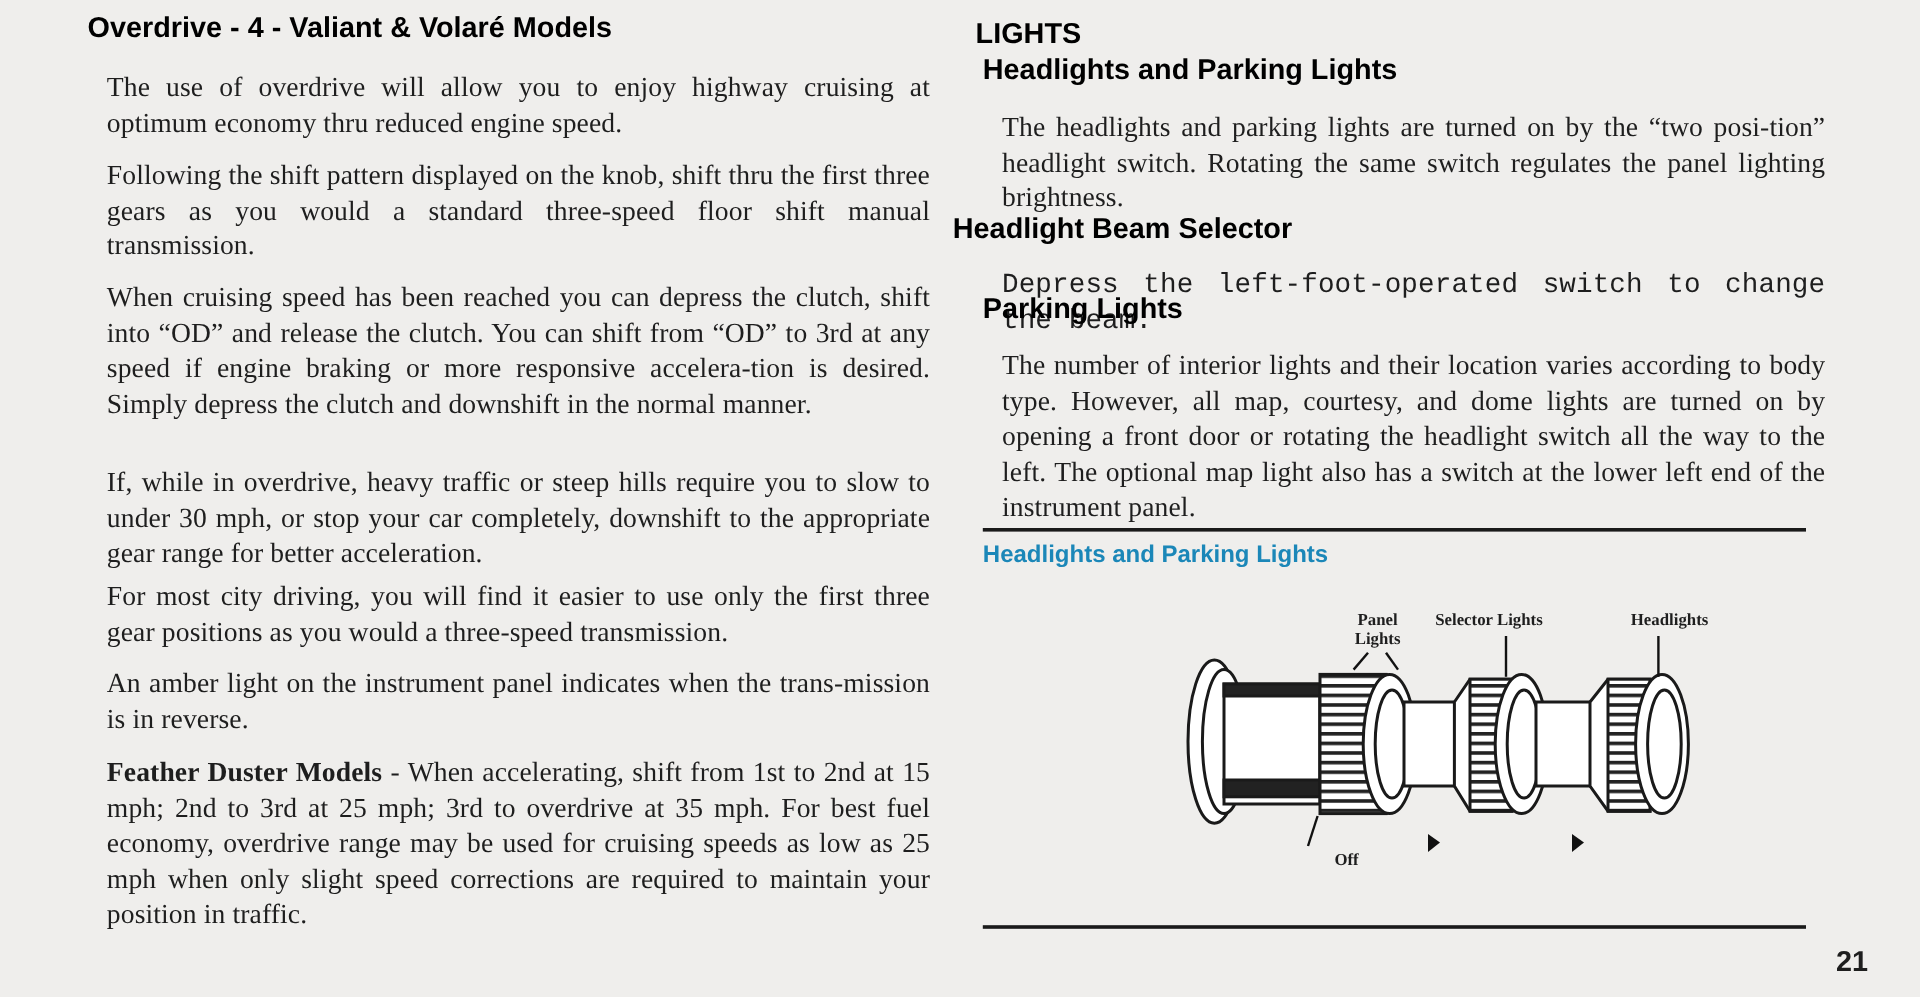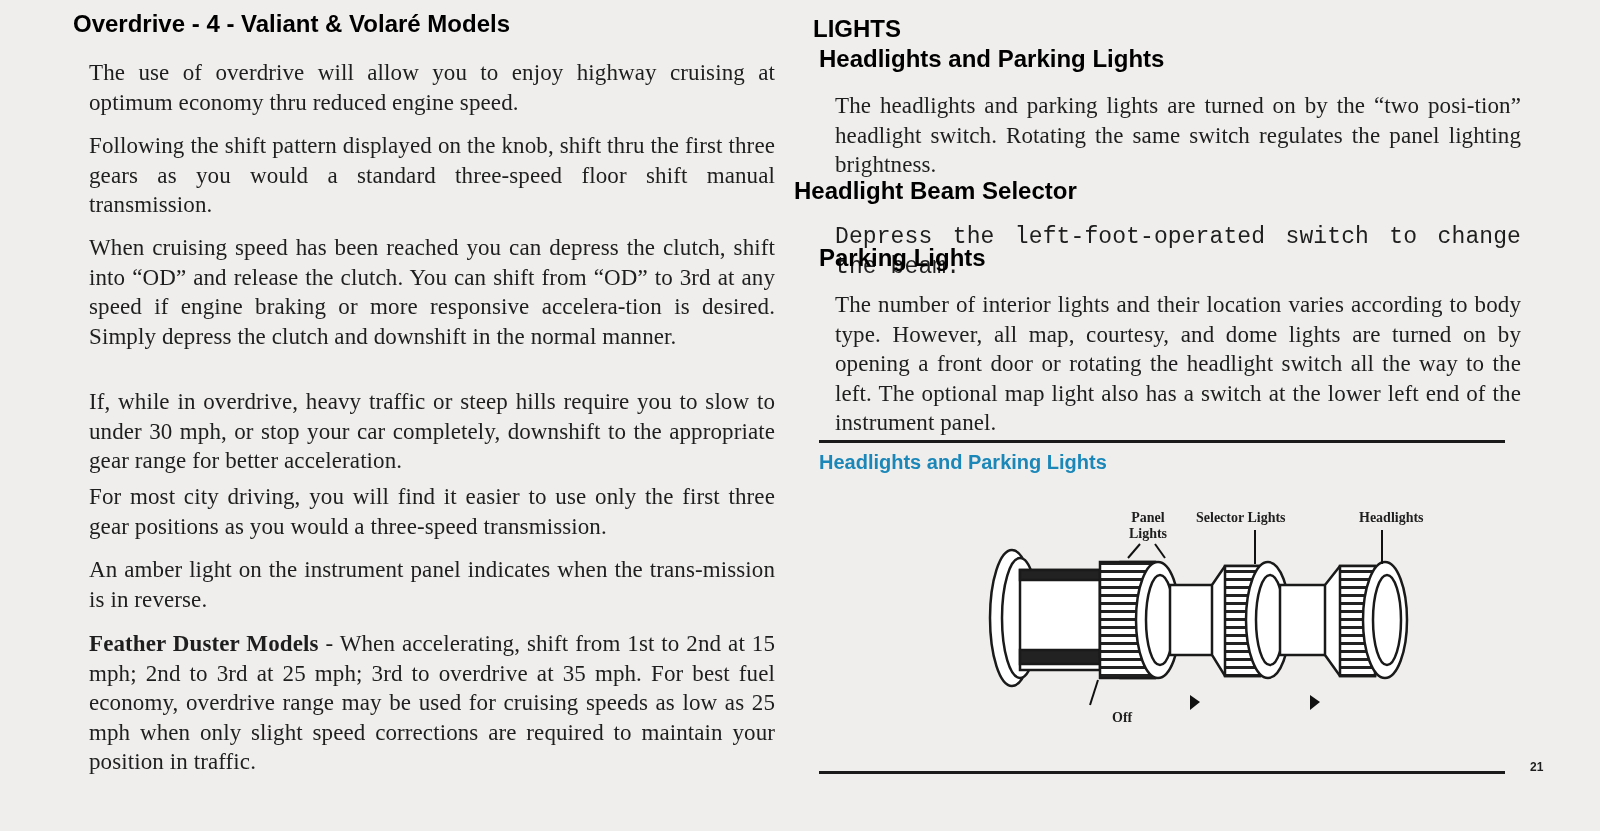--- a/index.html
+++ b/index.html
@@ -3,21 +3,21 @@
 <meta charset="utf-8">
 <style>
   html,body{margin:0;padding:0;}
   body{width:1600px;height:831px;background:#efeeec;position:relative;overflow:hidden;color:#1e1e1e;}
   .serif{font-family:"Liberation Serif",serif;font-size:23px;line-height:29.5px;text-align:justify;letter-spacing:0.1px;}
   .h-sans{font-family:"Liberation Sans",sans-serif;font-weight:bold;color:#000000;}
   .h1{position:absolute;font-size:24px;}
   .p{position:absolute;margin:16px;}
   .blue{color:#1b87b8;}
   .rule{position:absolute;height:3px;background:#1a1a1a;}
-  .pagenum{position:absolute;font-family:"Liberation Sans",sans-serif;font-weight:bold;font-size:12px;}
+  .pagenum{position:absolute;font-family:"Liberation Sans",sans-serif;font-weight:bold;font-size:24px;margin-top:28px;}
   .lbl{position:absolute;font-family:Liberation Serif, serif;font-weight:bold;font-size:14px;line-height:16px;text-align:center;}
 </style>
 </head>
 <body>
 
 <div class="h-sans h1" style="left:73px;top:10px;">Overdrive - 4 - Valiant &amp; Volaré Models</div>
 <p class="p serif" style="left:73px;top:42px;width:686px;">The use of overdrive will allow you to enjoy highway cruising at optimum economy thru reduced engine speed.</p>
 <p class="p serif" style="left:73px;top:115px;width:686px;">Following the shift pattern displayed on the knob, shift thru the first three gears as you would a standard three-speed floor shift manual transmission.</p>
 <p class="p serif" style="left:73px;top:217px;width:686px;">When cruising speed has been reached you can depress the clutch, shift into “OD” and release the clutch. You can shift from “OD” to 3rd at any speed if engine braking or more responsive accelera-tion is desired. Simply depress the clutch and downshift in the normal manner.</p>
 <p class="p serif" style="left:73px;top:371px;width:686px;">If, while in overdrive, heavy traffic or steep hills require you to slow to under 30 mph, or stop your car completely, downshift to the appropriate gear range for better acceleration.</p>

